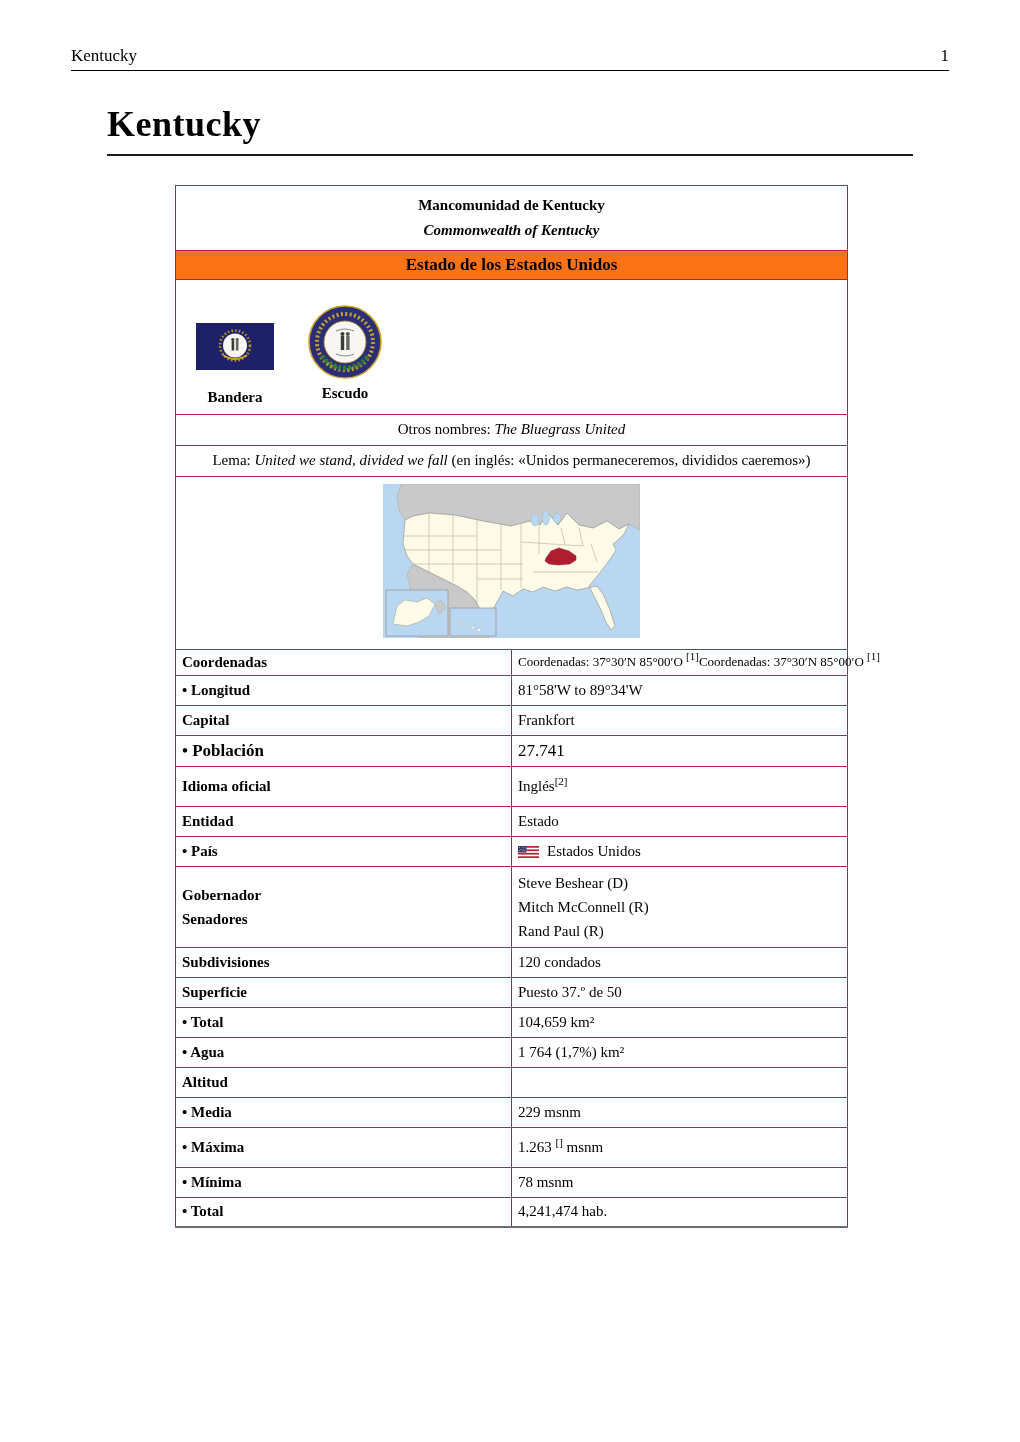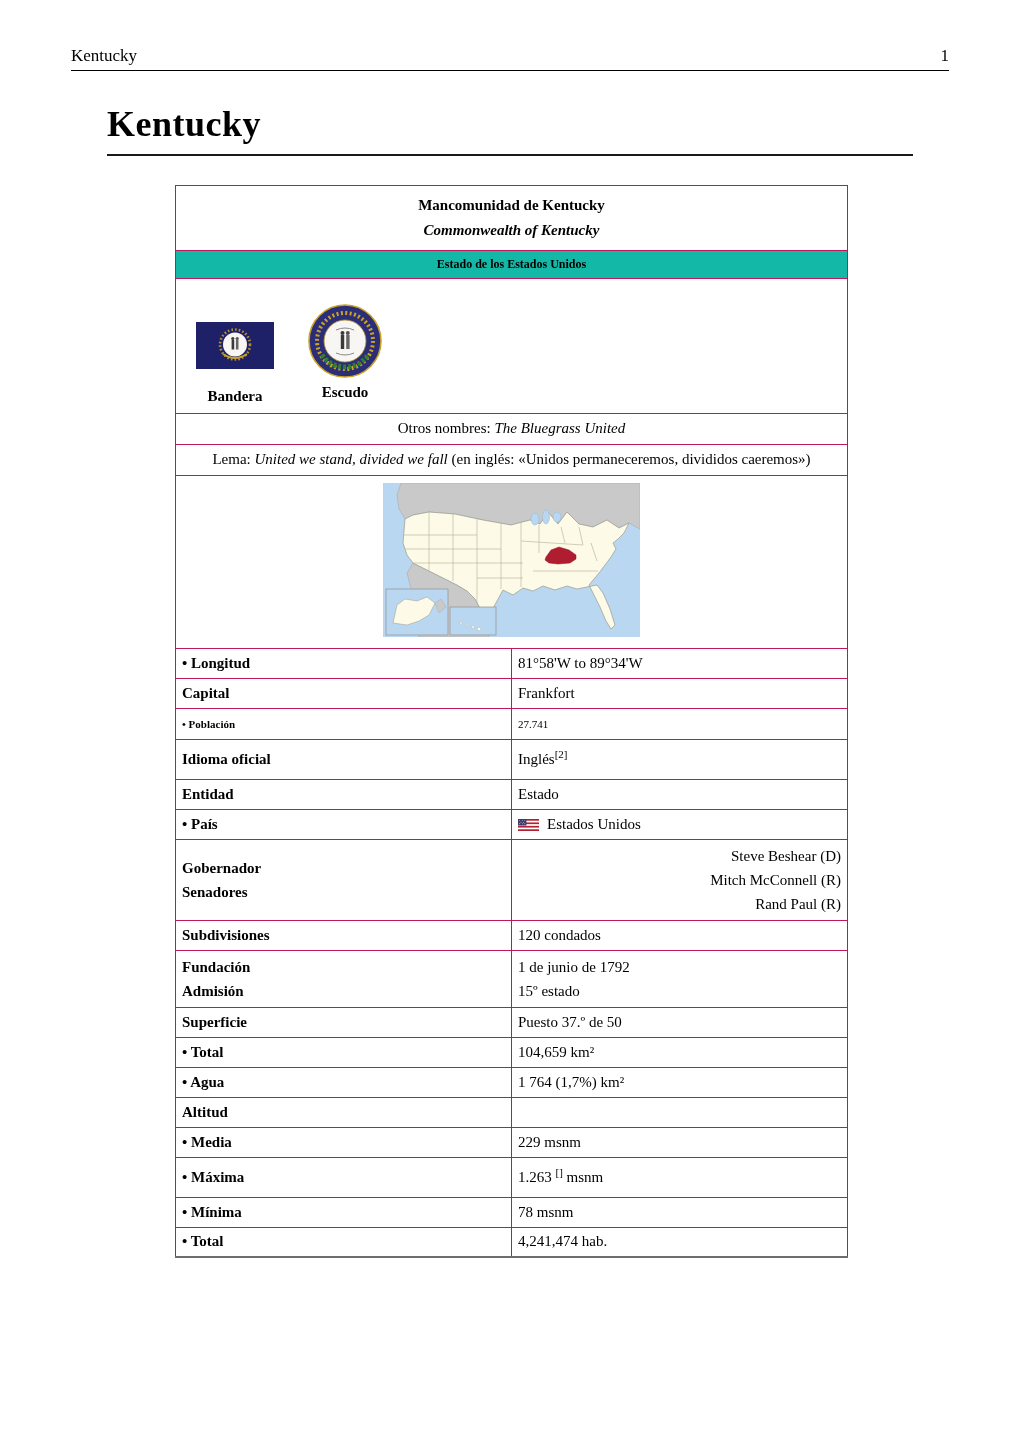--- a/index.html
+++ b/index.html
@@ -63,39 +63,39 @@
   table.infobox tr:last-child td { border-bottom: 2px solid #6e6e6e; }
   td.lbl { width: 275px; font-weight: bold; padding-left: 8px; }
   td.val { width: 398px; padding-left: 7px; }
   tr.std td { height: 30px; }
   .cell-header {
     text-align: center;
     padding: 7px 6px !important;
     line-height: 1.65;
   }
   .cell-banner {
-    background: #14b8a6;
+    background: #f97316;
     text-align: center;
     font-weight: bold;
-    font-size: 12px;
+    font-size: 17px;
     height: 28px;
   }
   .cell-images { height: 135px; padding: 0 0 0 20px !important; vertical-align: top; }
   .images-flex { display: flex; align-items: flex-start; gap: 34px; }
   .fig { display: flex; flex-direction: column; align-items: center; }
   .fig-flag { margin-top: 36px; gap: 13px; }
   .fig-seal { margin-top: 18px; }
   .fig-caption { font-weight: bold; margin-top: 6px; font-size: 15px; }
   .cell-center { text-align: center; height: 31px; }
   .cell-map { text-align: center; padding: 7px 0 !important; height: 169px; }
   .it { font-style: italic; margin-top: 12px; }
   sup.ref { font-size: 11px; vertical-align: 6px; line-height: 0; }
   .multiline span { display: block; line-height: 24px; }
   td.vtop { vertical-align: top; padding-top: 5px; }
-  tr.big td { font-size: 11px; height: 31px; }
+  tr.big td { font-size: 17px; height: 31px; }
   .coord-val { font-size: 13px; white-space: nowrap; }
   .flag-inline { display: inline-block; vertical-align: -2px; margin-right: 8px; }
   .tall td { height: 40px; }
 </style>
 </head>
 <body>
 
 <div class="page">
 
   <div class="running-header">
@@ -205,20 +205,24 @@
           <polygon points="52,120 58,116 63,124 56,130" fill="#c9c9c9" stroke="#a5a5a5" stroke-width="0.4"></polygon>
           <rect x="67" y="124" width="46" height="28" fill="#b9d7f0" stroke="#999999" stroke-width="0.8"></rect>
           <circle cx="78" cy="140" r="1.2" fill="#fdfbe7" stroke="#9a9a8c" stroke-width="0.3"></circle>
           <circle cx="84" cy="142" r="1" fill="#fdfbe7" stroke="#9a9a8c" stroke-width="0.3"></circle>
           <circle cx="90" cy="144" r="1.4" fill="#fdfbe7" stroke="#9a9a8c" stroke-width="0.3"></circle>
           <circle cx="96" cy="146" r="1.8" fill="#fdfbe7" stroke="#9a9a8c" stroke-width="0.3"></circle>
         </svg>
       </td>
     </tr>
 
+    <tr>
+      <td class="lbl">Coordenadas</td>
+      <td class="val coord-val"><span>Coordenadas: 37°30′N 85°00′O </span><sup class="ref">[1]</sup><span>Coordenadas: 37°30′N 85°00′O </span><sup class="ref">[1]</sup></td>
+    </tr>
 
     <tr class="std">
       <td class="lbl">• Longitud</td>
       <td class="val">81°58'W to 89°34'W</td>
     </tr>
 
     <tr class="std">
       <td class="lbl">Capital</td>
       <td class="val">Frankfort</td>
     </tr>
@@ -259,42 +263,32 @@
               <circle cx="6.8" cy="4.8" r="0.45" fill="#fff"></circle>
         </svg><span>Estados Unidos</span>
       </td>
     </tr>
 
     <tr>
       <td class="lbl vtop multiline">
         <span>Gobernador</span>
         <span>Senadores</span>
       </td>
-      <td class="val vtop multiline" style="height:72px;text-align:right;">
+      <td class="val vtop multiline" style="height:72px;">
         <span>Steve Beshear (D)</span>
         <span>Mitch McConnell (R)</span>
         <span>Rand Paul (R)</span>
       </td>
     </tr>
 
     <tr class="std">
       <td class="lbl">Subdivisiones</td>
       <td class="val">120 condados</td>
     </tr>
 
-    <tr>
-      <td class="lbl vtop multiline">
-        <span>Fundación</span>
-        <span>Admisión</span>
-      </td>
-      <td class="val vtop multiline" style="height:49px;">
-        <span>1 de junio de 1792</span>
-        <span>15º estado</span>
-      </td>
-    </tr>
 
     <tr class="std">
       <td class="lbl">Superficie</td>
       <td class="val">Puesto 37.º de 50</td>
     </tr>
 
     <tr class="std">
       <td class="lbl">• Total</td>
       <td class="val">104,659 km²</td>
     </tr>

